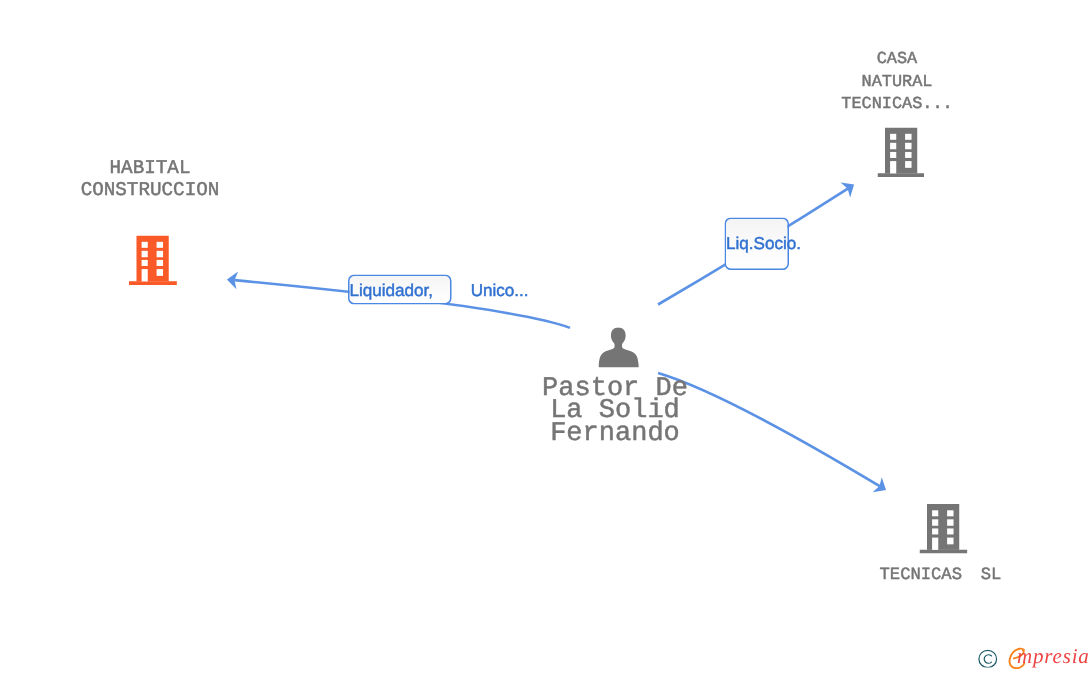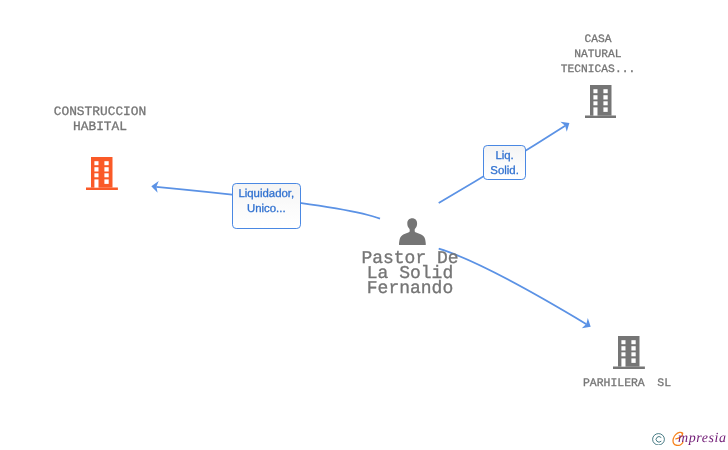--- a/index.html
+++ b/index.html
@@ -13,21 +13,21 @@
   .elabel{padding-top:2.8px;}
   svg.edges{position:absolute;left:0;top:0;width:728px;height:450px;overflow:visible;}
   .node{position:absolute;}
   .node .glyph{position:absolute;left:0;top:0;line-height:0;}
   .cap{position:absolute;text-align:center;color:#757575;white-space:nowrap;
        -webkit-text-stroke:0.32px #757575;
        left:50%;transform:translateX(-50%);font-family:Liberation Mono, monospace;}
   .cap div{white-space:pre;}
   .elabel{position:absolute;background:linear-gradient(180deg,#f4f4f4 0%,#fbfbfb 55%,#ffffff 100%);border:1.5px solid #4a88e3;
           border-radius:4.2px;color:#3071d0;text-align:center;box-sizing:border-box;
-          display:flex;flex-direction:column;align-items:center;justify-content:flex-start;}
+          display:flex;flex-direction:row;align-items:center;justify-content:flex-start;}
   .elabel b{display:block;font-weight:normal;-webkit-text-stroke:0.3px #3071d0;}
   .brand{position:absolute;white-space:nowrap;}
 </style>
 </head>
 <body>
 
 <div id="canvas">
 
   <svg class="edges" width="728" height="450" viewBox="0 0 728 450">
     <g id="edge-paths">
@@ -35,22 +35,22 @@
         <path d="M151.30,186.30 L157.61,192.83 L156.38,186.79 L158.73,181.08 Z" fill="#5b92e5"></path>
         <path d="M438.70,203.00 Q502.90,165.50 565.21,125.68" stroke="#5b92e5" stroke-width="1.75" fill="none"></path>
         <path d="M569.40,123.00 L560.41,121.74 L565.10,125.75 L566.76,131.69 Z" fill="#5b92e5"></path>
         <path d="M438.70,248.70 Q481.90,261.40 586.44,324.14" stroke="#5b92e5" stroke-width="1.75" fill="none"></path>
         <path d="M590.70,326.70 L587.82,318.09 L586.32,324.07 L581.75,328.21 Z" fill="#5b92e5"></path>
       </g>
   </svg>
 
   <div class="node" id="node-habital" style="left:86px;top:100px;width:31.5px;height:92px;">
     <div class="cap" style="top:4px;margin-left:-2px;font-size:12.85px;line-height:15.1px;">
+      <div>HABITAL</div>
       <div>CONSTRUCCION</div>
-      <div>HABITAL</div>
     </div>
     <div class="glyph" style="top:56.6px;left:0px;"><svg width="31.9" height="33.0" viewBox="0 0 319 330">
           <g fill="#fa5a28">
             <rect x="0" y="305" width="319" height="25"></rect>
             <rect x="50" y="0" width="215" height="306"></rect>
           </g>
           <g fill="#ffffff">
             <rect x="84" y="42" width="41" height="40"></rect>
             <rect x="184" y="42" width="43" height="40"></rect>
             <rect x="84" y="102" width="41" height="43"></rect>
@@ -109,40 +109,40 @@
             <rect x="184" y="42" width="43" height="40"></rect>
             <rect x="84" y="102" width="41" height="43"></rect>
             <rect x="184" y="102" width="43" height="43"></rect>
             <rect x="84" y="163" width="41" height="40"></rect>
             <rect x="184" y="163" width="43" height="40"></rect>
             <rect x="84" y="224" width="41" height="82"></rect>
             <rect x="184" y="224" width="43" height="45"></rect>
           </g>
         </svg></div>
     <div class="cap" style="top:40.1px;margin-left:-1.8px;font-size:11.45px;line-height:15.1px;">
-      <div>PARHILERA  SL</div>
+      <div>TECNICAS  SL</div>
     </div>
   </div>
 
-  <div class="elabel" id="label-e1" style="left:231.7px;top:183.2px;width:68.6px;height:46px;font-size:11.4px;line-height:15px;">
+  <div class="elabel" id="label-e1" style="left:231.7px;top:183.2px;width:68.6px;height:20px;font-size:11.4px;line-height:15px;gap:25px;">
     <b>Liquidador,</b>
     <b>Unico...</b>
   </div>
 
   <div class="elabel" id="label-e2" style="left:483.4px;top:145.2px;width:43.2px;height:34.7px;font-size:11.4px;line-height:15px;">
     <b>Liq.</b>
-    <b>Solid.</b>
+    <b>Socio.</b>
   </div>
 
 
   <div class="brand" style="left:650px;top:428px;width:78px;height:22px;">
     <span class="cmark" style="position:absolute;left:1.7px;top:4.4px;"><svg width="13" height="12.6" viewBox="0 0 130 126">
           <ellipse cx="65" cy="63" rx="59" ry="57" fill="none" stroke="#1a5a66" stroke-width="8"></ellipse>
           <path d="M90 43a29 28 0 1 0 0 41" fill="none" stroke="#1a5a66" stroke-width="8" stroke-linecap="round"></path>
         </svg></span>
     <span class="einit" style="position:absolute;left:21.4px;top:2.7px;"><svg width="13.5" height="15.5" viewBox="0 0 145 165">
           <path d="M126 24 C110 8 76 12 50 38 C24 64 14 106 28 132 C44 160 88 162 112 140 C124 129 130 118 126 112 M118 26 C128 34 122 50 106 62 C90 74 70 82 52 84" fill="none" stroke="#f7821b" stroke-width="13.5" stroke-linecap="round"></path>
         </svg></span>
-    <span style="position:absolute;left:28.0px;top:2.6px;font-size:14px;color:#701a75;
+    <span style="position:absolute;left:28.0px;top:2.6px;font-size:14px;color:#ef4444;
                  letter-spacing:0.55px;font-style:italic;font-family:'Liberation Serif',serif;">mpresia</span>
   </div>
 
 </div>
 
 </body></html>

